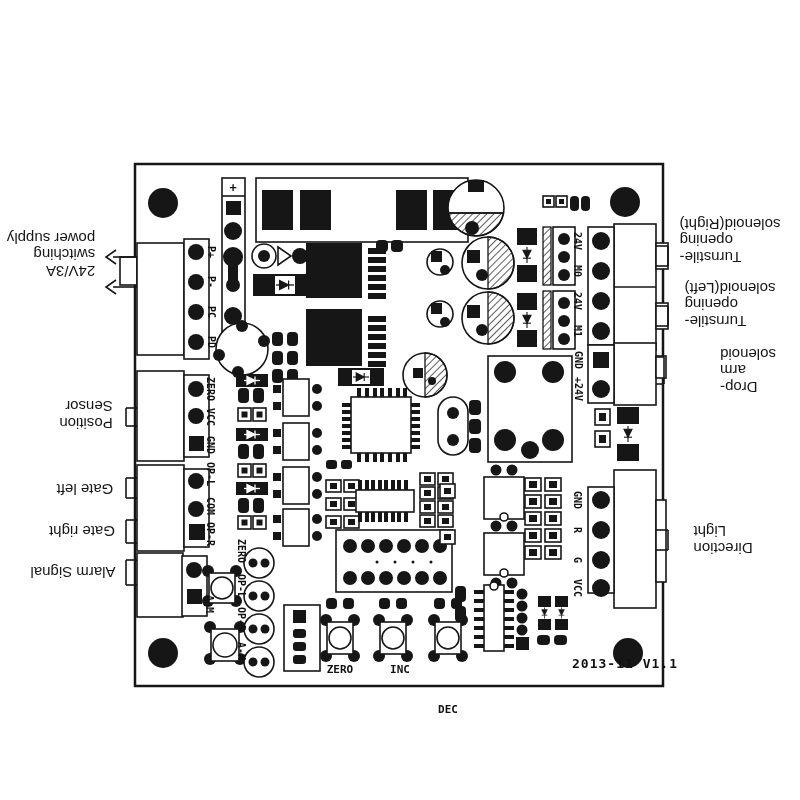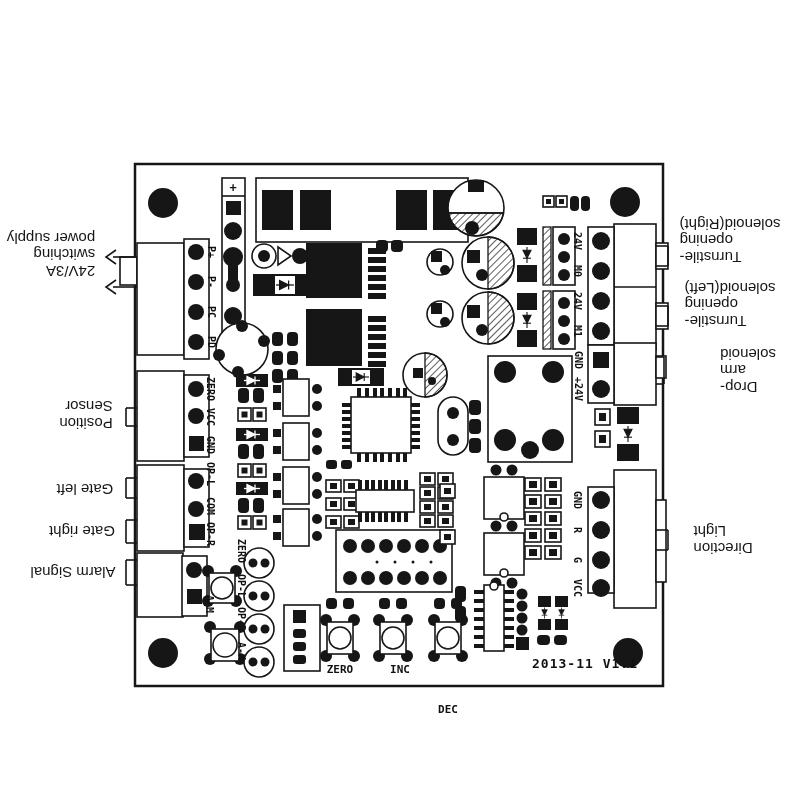--- a/index.html
+++ b/index.html
@@ -7,21 +7,21 @@
   .scene svg{position:absolute;left:0;top:0;}
   .lbl{position:absolute;color:#161616;font-family:"Liberation Sans","DejaVu Sans",sans-serif;
        font-size:15px;line-height:16.5px;white-space:pre-line;
        transform:translate(-50%,-50%) rotate(180deg);}
   .al{text-align:left}
   .ar{text-align:right}
   .pin{position:absolute;color:#111;font-family:"DejaVu Sans Mono",monospace;font-weight:bold;
        font-size:10px;white-space:nowrap;transform:translate(-50%,-50%) rotate(90deg);}
   .hlbl{position:absolute;color:#111;font-family:"DejaVu Sans Mono",monospace;font-weight:bold;
        font-size:11px;white-space:nowrap;transform:translate(-50%,-50%);}
-  .ver{font-size:13px;letter-spacing:1px;}
+  .ver{font-size:13px;letter-spacing:1px;margin-left:40px;}
   .plus{font-size:12px;}
   .s{stroke:#161616;stroke-width:1.6;fill:#fff}
   .s2{stroke:#161616;stroke-width:2.5;fill:#fff}
   .f{fill:#161616;stroke:none}
   .w{fill:#fff;stroke:none}
   .ln{stroke:#161616;stroke-width:1.6;fill:none}
   .h{fill:url(#hatch);stroke:#161616;stroke-width:1.3}
 </style>
 </head>
 <body>

